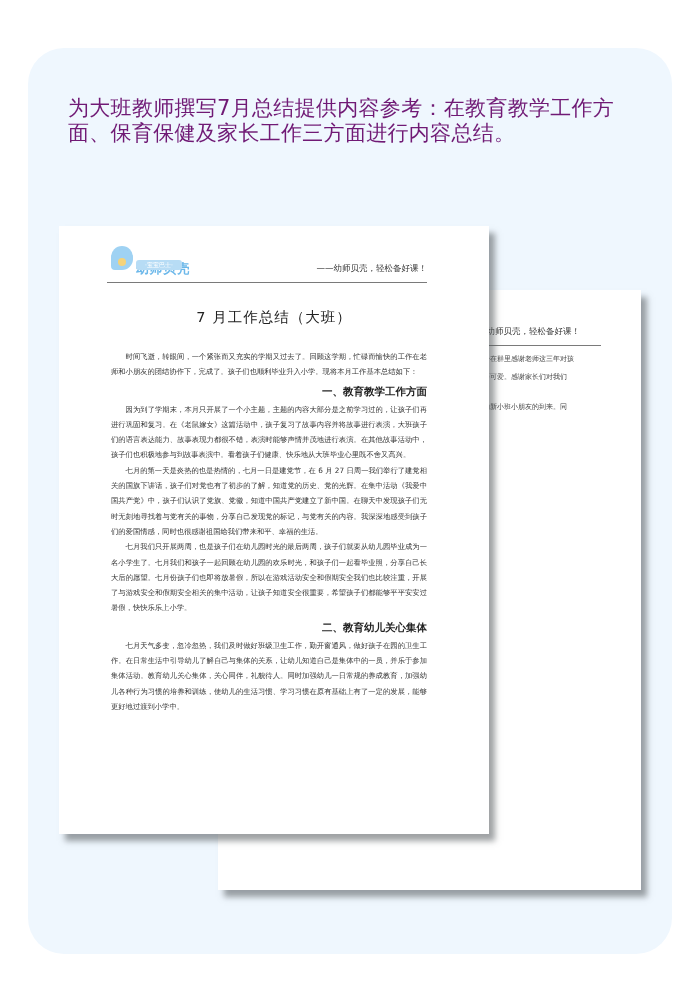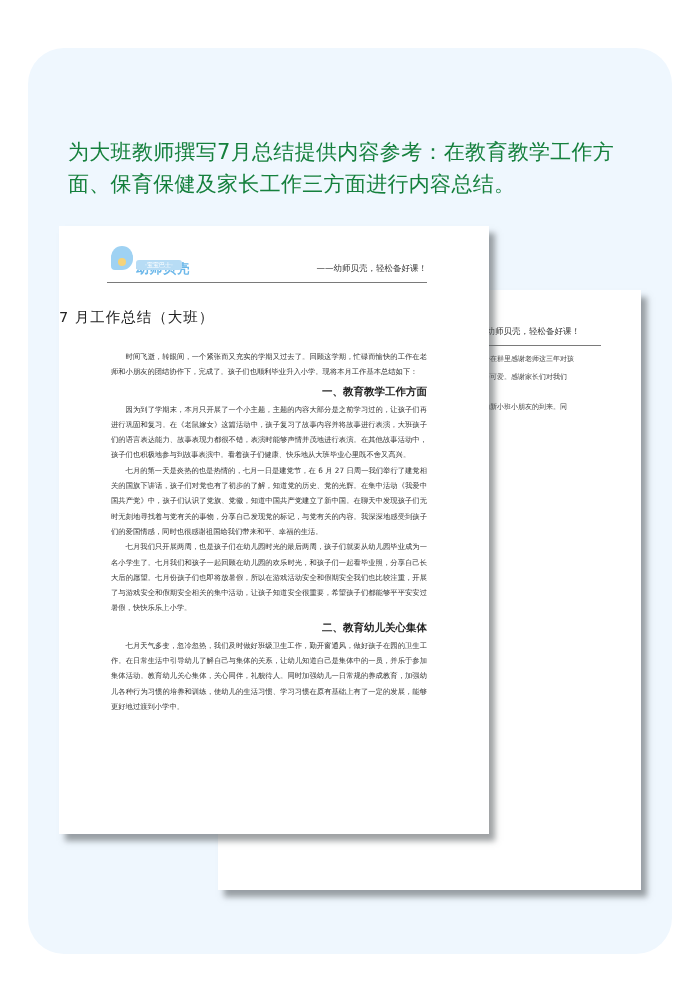--- a/index.html
+++ b/index.html
@@ -6,23 +6,22 @@
   body {
     width: 700px; height: 1000px; background: #ffffff; position: relative; overflow: hidden;
     font-family: "DejaVu Sans", "Liberation Sans", sans-serif;
   }
   .card {
     position: absolute; left: 28px; top: 48px; width: 644px; height: 906px;
     background: #eff7fe; border-radius: 36px;
   }
   .headline {
     position: absolute; left: 68px; top: 96px; width: 580px;
-    font-size: 21px; line-height: 32px; color: #15803d; font-weight: 500;
+    font-size: 21px; line-height: 25px; color: #701a75; font-weight: 500;
     letter-spacing: 0.3px;
-    margin-top: 40px;
   }
   .page {
     position: absolute; background: #ffffff;
     box-shadow: 6px 7px 6px rgba(80,85,90,0.55);
     overflow: hidden;
   }
   .page.back { left: 218px; top: 290px; width: 423px; height: 600px; }
   .page.front { left: 59px; top: 226px; width: 430px; height: 608px; }
 
   .back .slogan { position: absolute; left: 260px; top: 36px; font-size: 8.5px; color: #333; white-space: nowrap; }
@@ -39,21 +38,21 @@
     border-radius: 50%; background: #f5d37a;
   }
   .front .logo .brand { position: absolute; left: 25px; top: 1px; font-size: 13px; color: #6cb8ea; font-weight: bold; letter-spacing: 0.5px; margin-top: 15px; }
   .front .logo .tag {
     position: absolute; left: 25px; top: 16px; width: 46px; height: 10px;
     background: #b7dcf5; border-radius: 3px; font-size: 6px; color: #fff; text-align: center; line-height: 10px;
   }
   .front .slogan { position: absolute; right: 62px; top: 37px; font-size: 8.5px; color: #333; white-space: nowrap; }
   .front .rule { position: absolute; left: 48px; right: 62px; top: 56px; border-top: 1.5px solid #7a7a7a; }
   .front .doc-title {
-    position: absolute; left: 0; right: 0; top: 82px; 
+    position: absolute; left: 0; right: 0; top: 82px; text-align: center;
     font-size: 14.5px; color: #222; letter-spacing: 1px;
   }
   .front .body {
     position: absolute; left: 52px; right: 62px; top: 123px;
     font-size: 7.3px; line-height: 15.3px; color: #333;
   }
   .front .body p { margin: 0; text-indent: 2em; text-align: justify; }
   .front .body h3 {
     margin: 2px 0 2px 0; padding-left: 20px; font-size: 10.5px; line-height: 18px;
     font-weight: bold; color: #222; text-align: right;

